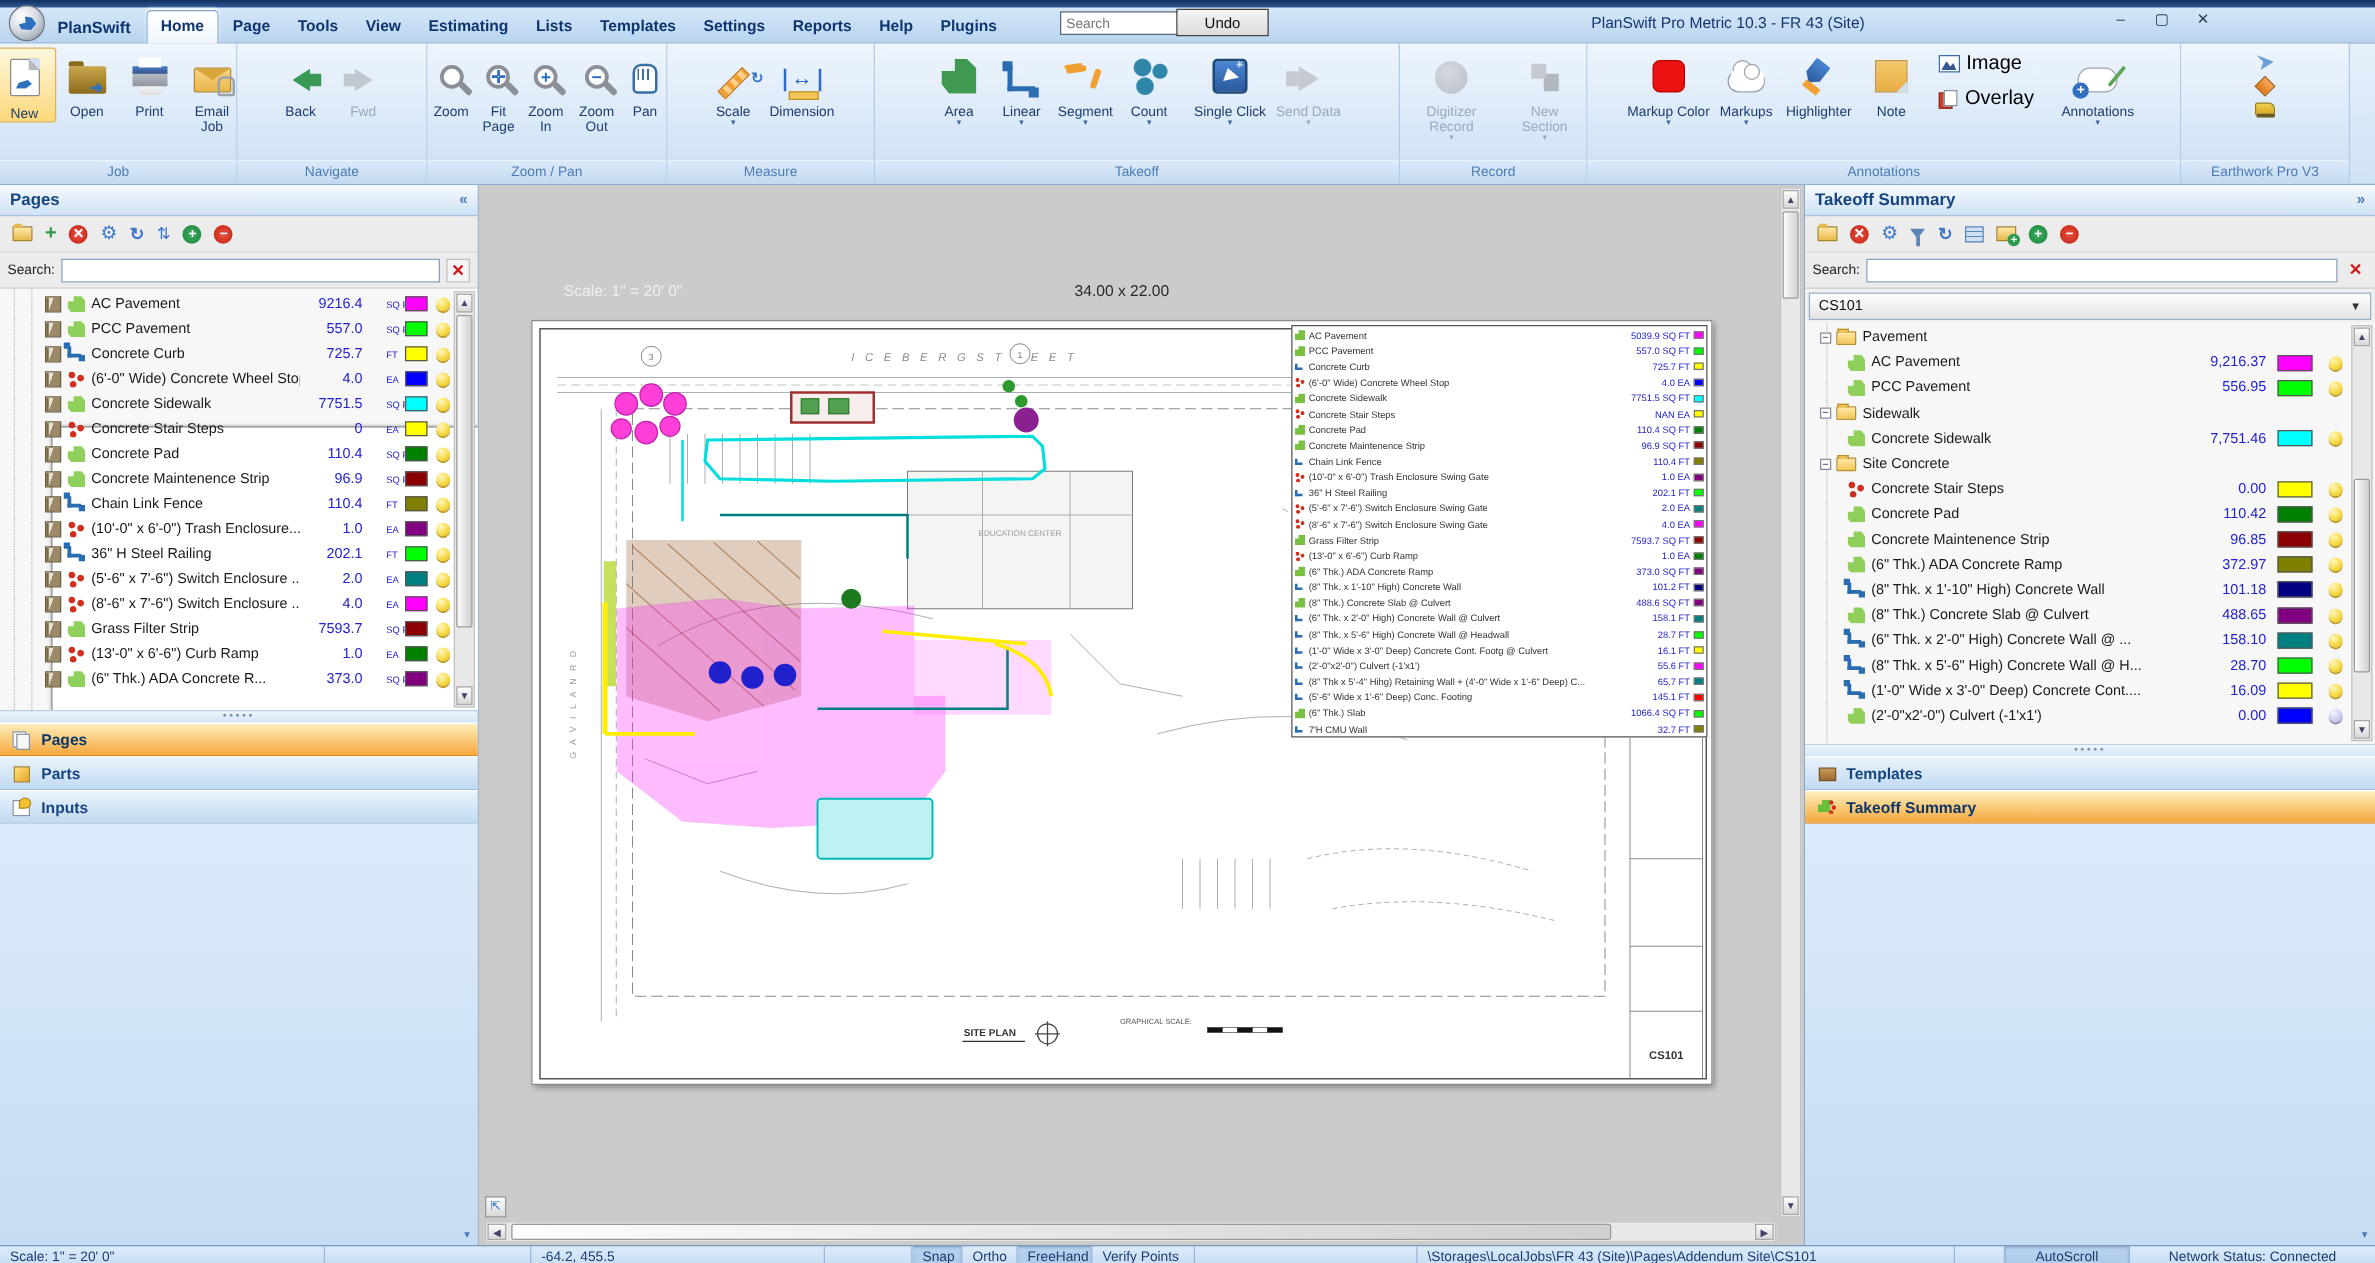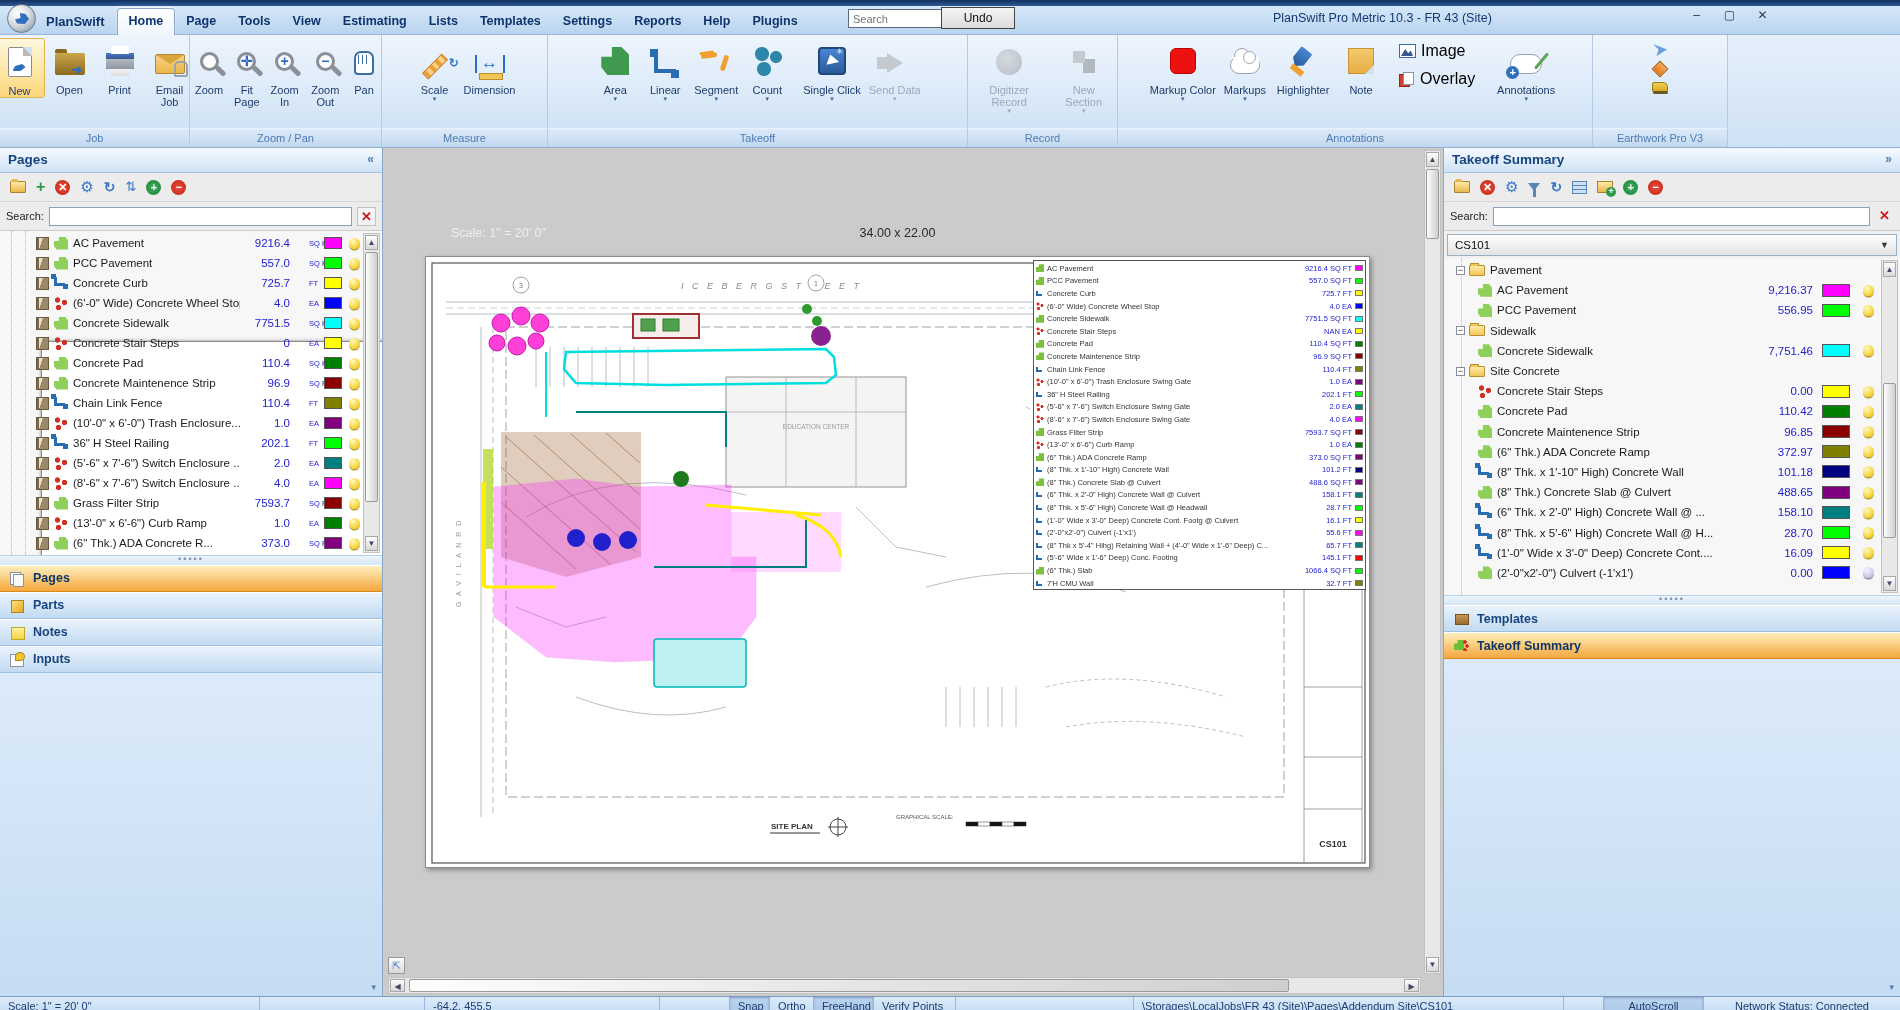--- a/index.html
+++ b/index.html
@@ -329,20 +329,37 @@
           </div>
         <div class="rbtn" style="width:52px">
             <span class="icwrap">
               <span class="i-email"></span>
             </span>
             <span class="rlabel">Email Job</span>
           </div>
       </div>
       <div class="rcap">Job</div>
     </div>
+    <div class="rgroup" style="width:152px">
+      <div class="rbody">
+        <div class="rbtn">
+            <span class="icwrap">
+              <span class="i-arrow i-back"></span>
+            </span>
+            <span class="rlabel">Back</span>
+          </div>
+        <div class="rbtn disabled">
+            <span class="icwrap">
+              <span class="i-arrow i-fwd"></span>
+            </span>
+            <span class="rlabel">Fwd</span>
+          </div>
+      </div>
+      <div class="rcap">Navigate</div>
+    </div>
     <div class="rgroup" style="width:192px">
       <div class="rbody" style="gap:0">
         <div class="rbtn" style="min-width:38px">
             <span class="icwrap">
               <span class="i-mag"></span>
             </span>
             <span class="rlabel">Zoom</span>
           </div>
         <div class="rbtn" style="min-width:34px">
             <span class="icwrap">
@@ -784,24 +801,20 @@
         <span class="aicon pages"></span>
         <span>Pages</span>
       </div>
 
       <div class="acc">
         <span class="aicon parts"></span>
         <span>Parts</span>
       </div>
 
 
-      <div class="acc">
-        <span class="aicon notes"></span>
-        <span>Notes</span>
-      </div>
 
       <div class="acc">
         <span class="aicon inputs"></span>
         <span>Inputs</span>
       </div>
 
     <div class="pfoot">
         <span class="cornerdd">▾</span>
       </div>
   </div>
@@ -936,21 +949,21 @@
             <rect x="576" y="565" width="12" height="4" fill="#fff"></rect>
           <rect x="588" y="565" width="12" height="4" fill="#111"></rect>
         </g>
       </svg>
 
       <div class="legend">
 
           <div class="lgr">
             <span class="lgi area"></span>
             <span class="lgl">AC Pavement</span>
-            <span class="lgv">9216.4 SQ FT</span>
+            <span class="lgv">5039.9 SQ FT</span>
             <span class="lgs" style="background: rgb(255, 0, 255);"></span>
           </div>
 
           <div class="lgr">
             <span class="lgi area"></span>
             <span class="lgl">PCC Pavement</span>
             <span class="lgv">557.0 SQ FT</span>
             <span class="lgs" style="background: rgb(0, 255, 0);"></span>
           </div>
 

